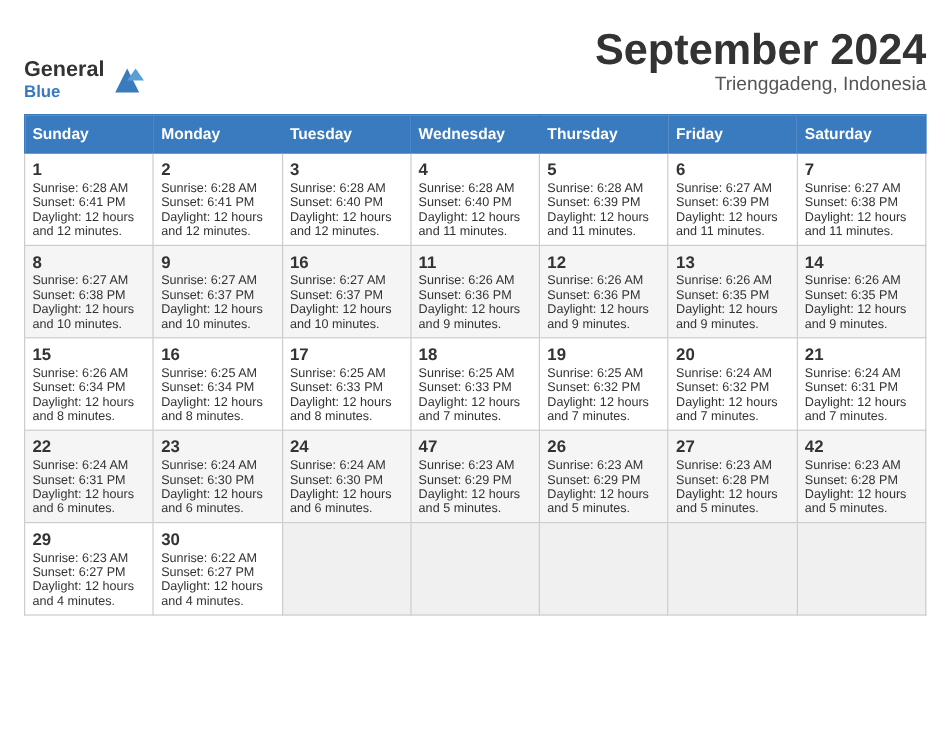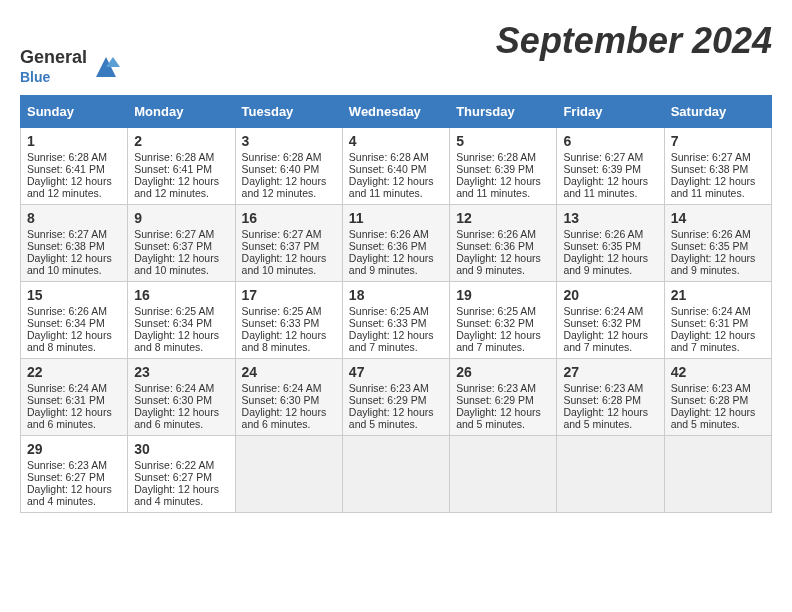--- a/index.html
+++ b/index.html
@@ -41,21 +41,20 @@
       height: 30px;
       margin-left: 4px;
     }
     .title-section {
       text-align: right;
     }
     .month-title {
       font-size: 36px;
       font-weight: bold;
       color: #333;
-      font-style: italic;
     }
     .location {
       font-size: 16px;
       color: #555;
     }
     table {
       width: 100%;
       border-collapse: collapse;
       padding-left: 24px;
     }
@@ -108,20 +107,21 @@
         <span class="logo-blue">Blue</span>
       </div>
     </div>
     <svg class="logo-icon" viewBox="0 0 30 30">
       <polygon points="5,25 15,5 25,25" fill="#3a7abf"></polygon>
       <polygon points="15,15 22,5 29,15" fill="#5a9fd4"></polygon>
     </svg>
   </div>
   <div class="title-section">
     <div class="month-title">September 2024</div>
+    <div class="location">Trienggadeng, Indonesia</div>
   </div>
 </div>
 
 <table>
   <thead>
     <tr>
     <th>Sunday</th>
         <th>Monday</th>
         <th>Tuesday</th>
         <th>Wednesday</th>

